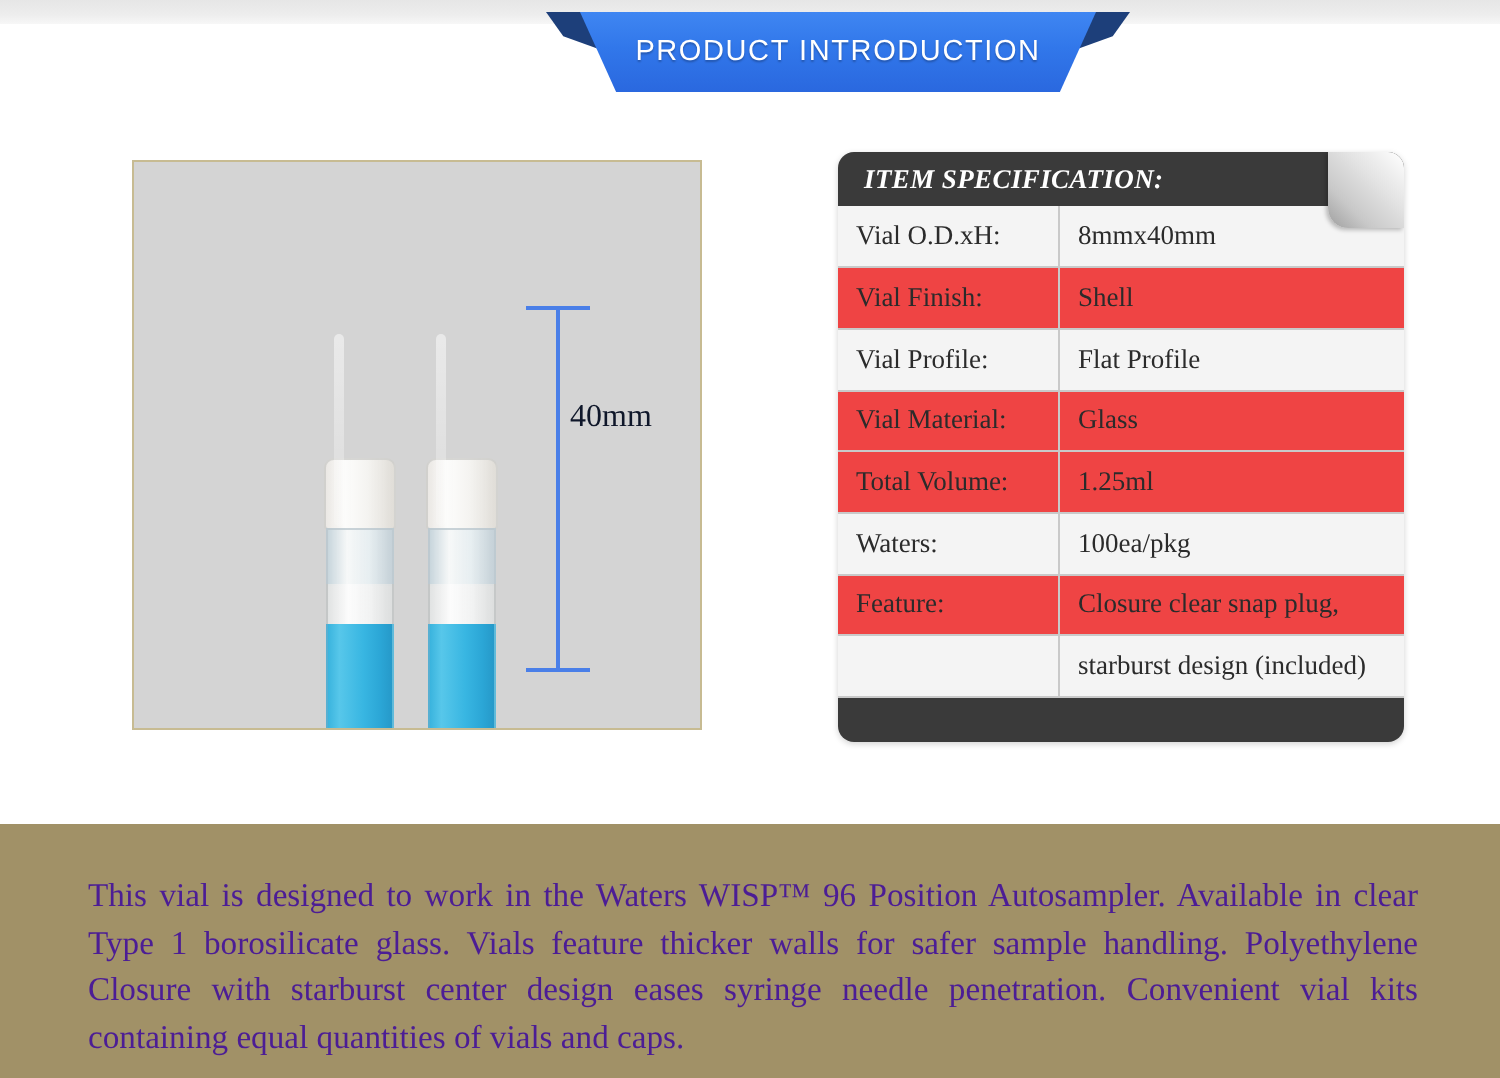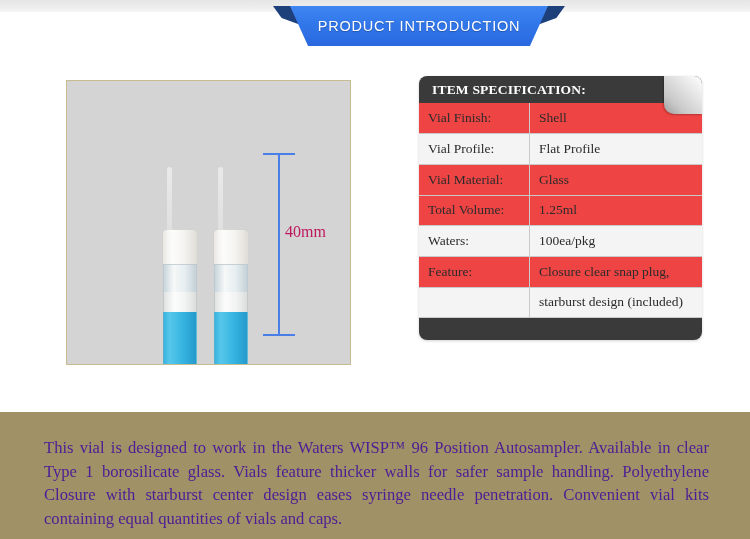--- a/index.html
+++ b/index.html
@@ -143,22 +143,22 @@
   .dim-cap {
     position: absolute;
     left: 196px;
     width: 32px; height: 2px;
     background: #4a7fe8;
   }
   .dim-cap.top { top: 72px; }
   .dim-cap.bottom { top: 253px; }
   .dim-label {
     position: absolute;
-    left: 218px; top: 142px;
-    color: #be185d;
+    left: 218px; top: 119px;
+    color: #0f172a;
     font-family: "Liberation Serif", serif;
     font-size: 16px;
     white-space: nowrap;
   }
 
   
   .spec-card {
     position: absolute;
     left: 419px; top: 76px;
     width: 283px;
@@ -175,20 +175,21 @@
     align-items: center;
     padding-left: 13px;
     box-sizing: border-box;
   }
   .spec-header-text {
     color: #ffffff;
     font-family: "Liberation Serif", serif;
     font-weight: bold;
     font-size: 13.5px;
     letter-spacing: 0.2px;
+    font-style: italic;
   }
   .page-curl {
     position: absolute;
     right: 0; top: 0;
     width: 38px; height: 38px;
     background: linear-gradient(225deg, #ffffff 0%, #e3e3e3 38%, #c8c8c8 72%, #9e9e9e 100%);
     border-bottom-left-radius: 10px;
     box-shadow: -1px 1px 2px rgba(0,0,0,0.25);
   }
   .spec-table {
@@ -272,20 +273,24 @@
 </div>
 
 <div class="spec-card">
   <div class="spec-header">
     <span class="spec-header-text">ITEM SPECIFICATION:</span>
     <span class="page-curl"></span>
   </div>
 
   <table class="spec-table">
     <tbody>
+      <tr class="odd">
+        <td class="k">Vial O.D.xH:</td>
+        <td class="v">8mmx40mm</td>
+      </tr>
       <tr class="even">
         <td class="k">Vial Finish:</td>
         <td class="v">Shell</td>
       </tr>
       <tr class="odd">
         <td class="k">Vial Profile:</td>
         <td class="v">Flat Profile</td>
       </tr>
       <tr class="even">
         <td class="k">Vial Material:</td>

